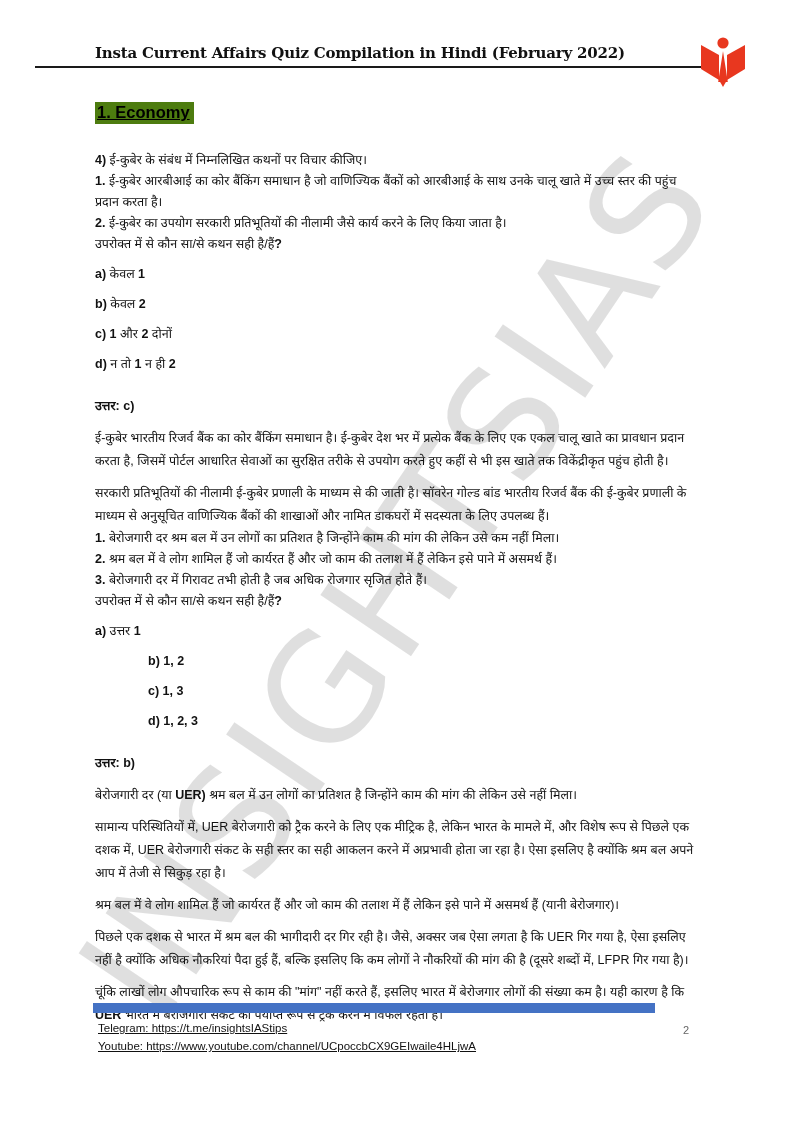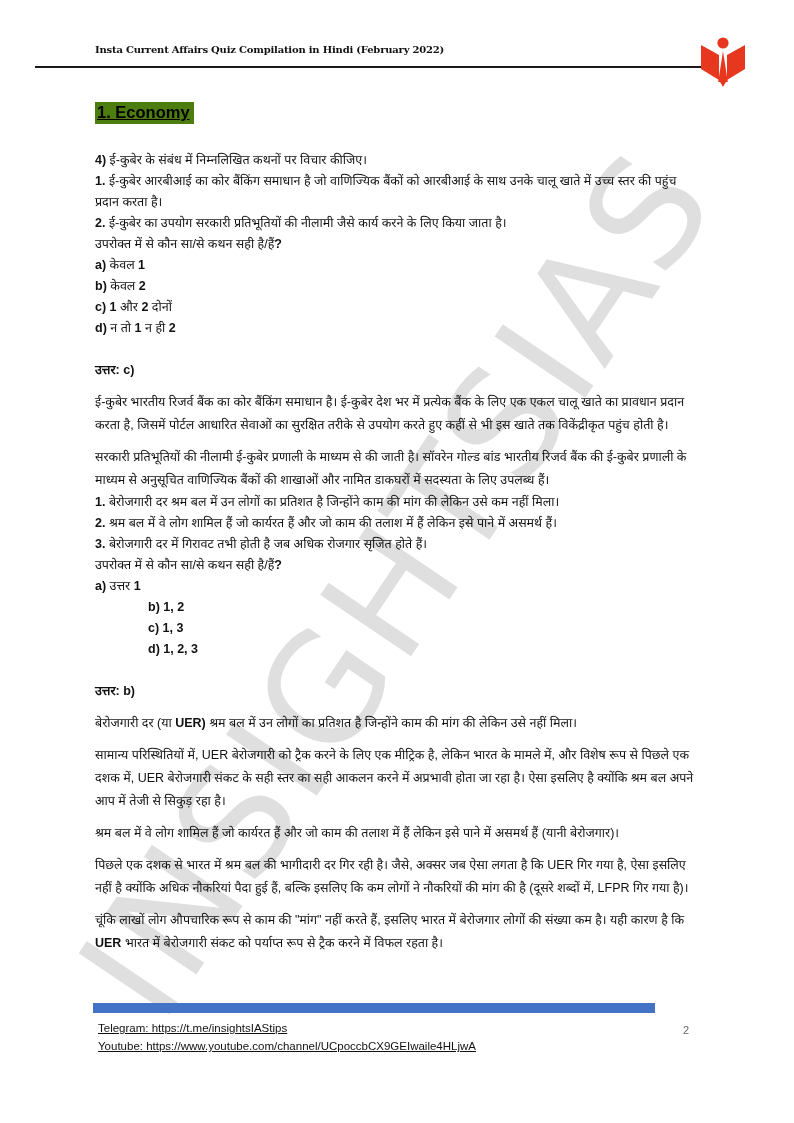--- a/index.html
+++ b/index.html
@@ -15,21 +15,21 @@
     transform:translate(-50%,-50%) rotate(-56deg);
     font-family:"DejaVu Sans",sans-serif;
     font-size:150px; font-weight:400; letter-spacing:4px;
     color:#000; opacity:0.12; white-space:nowrap;
     z-index:0; pointer-events:none; user-select:none;
   }
   
   .header-title {
     position:absolute; left:95px; top:44px; z-index:2;
     font-family:"DejaVu Serif","Liberation Serif",serif;
-    font-weight:bold; font-size:10px; letter-spacing:-0.2px; color:#111;
+    font-weight:bold; font-size:15px; letter-spacing:-0.2px; color:#111;
   }
   .header-rule {
     position:absolute; left:35px; top:66px; width:666px; height:2px;
     background:#1a1a1a; z-index:2;
   }
   .logo {
     position:absolute; right:46px; top:36px; width:50px; height:52px; z-index:2;
   }
   
   .doc-body {
@@ -39,21 +39,21 @@
   .section-heading {
     display:inline-block; background:#4d7c0f; color:#000;
     font-size:16.5px; font-weight:bold; text-decoration:underline;
     padding:1px 4px 2px 2px; margin-bottom:14px;
   }
   .b { line-height:21px; font-size:12.5px; color:#111; }
   .bold { font-weight:bold; }
   .b-question { margin-top:12px; }
   .b-statement { }
   .b-ask { }
-  .b-option { margin-top:0; }
+  .b-option { margin-top:9px; }
   .b-option-indent { margin-left:53px; }
   .b-answer { margin-top:21px; margin-bottom:10px; }
   .b-para { margin-top:9px; line-height:23px; }
   
   .footer-bar {
     position:absolute; left:93px; top:1003px; width:562px; height:10px;
     background:#4472C4; z-index:2;
   }
   .footer-text {
     position:absolute; left:98px; top:1019px; z-index:2;

